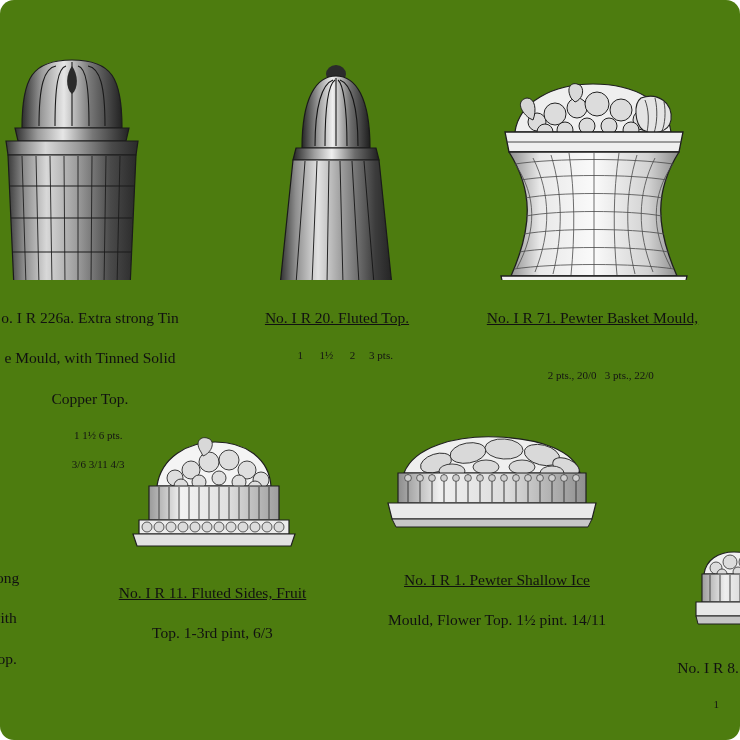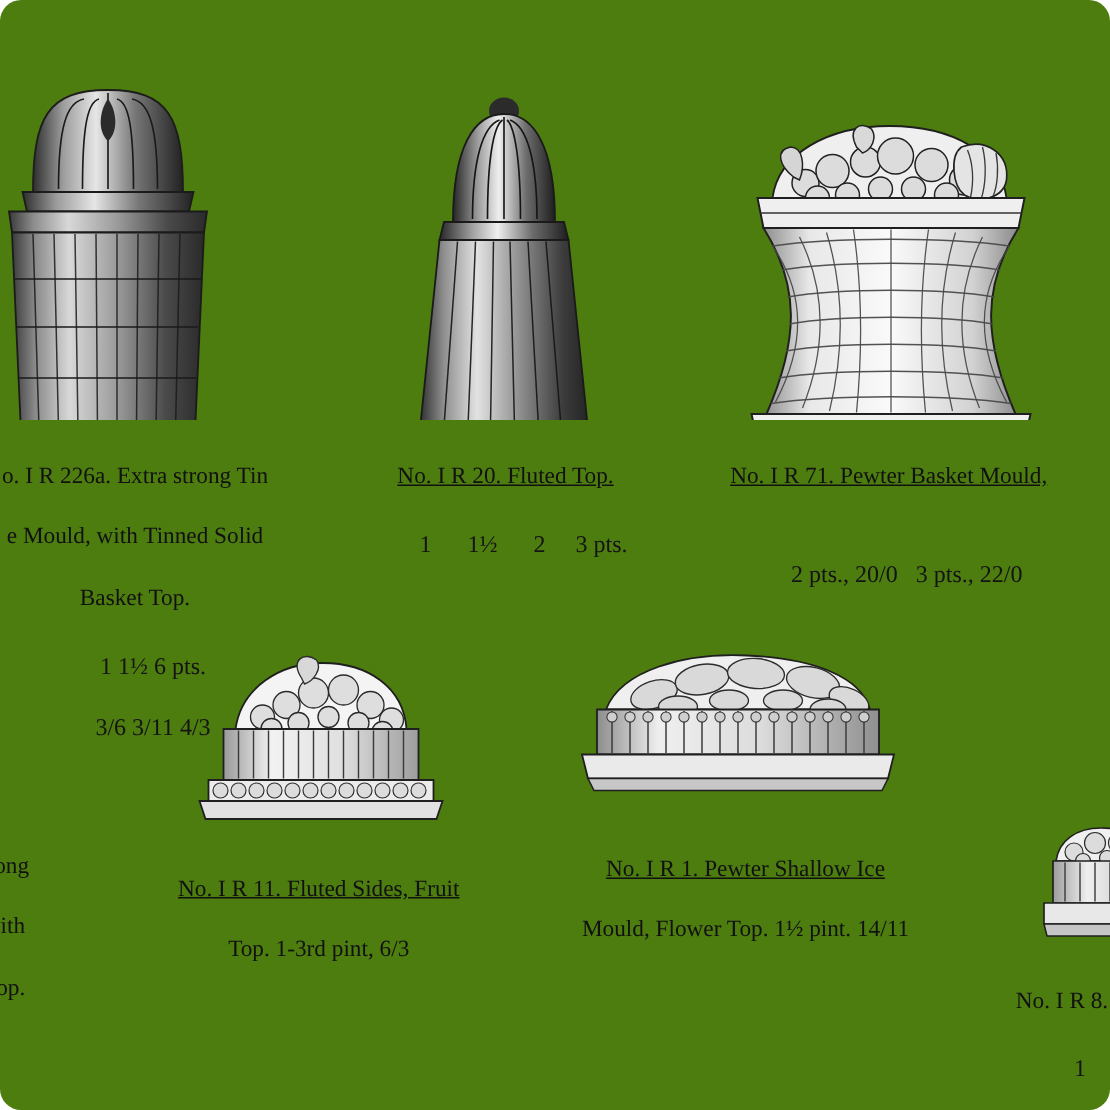--- a/index.html
+++ b/index.html
@@ -32,21 +32,21 @@
     line-height: 1.30;
     color: #111;
     text-align: center;
     white-space: pre-line;
   }
   .caption .underlined {
     text-decoration: underline;
   }
   .pricerow {
     font-family: "Liberation Serif", serif;
-    font-size: 16px;
+    font-size: 11px;
     line-height: 1.30;
     text-align: center;
     white-space: pre;
   }
   .fig {
     position: relative;
     margin: 0 auto;
   }
   svg { display: block; }
 </style>
@@ -111,21 +111,21 @@
           <path d="M52 212 L171 212"></path>
         </g>
 
         <path d="M44 248 L180 248 L176 264 L48 264 Z" fill="url(#g226cap)" stroke="#1b1b1b" stroke-width="1.2"></path>
         <path d="M48 264 L176 264 L172 272 L52 272 Z" fill="#3a3a3a" stroke="#1b1b1b" stroke-width="1"></path>
       </svg>
     </div>
     <div class="caption" style="margin-top:8px;">
       <span>o. I R 226a. Extra strong Tin</span><br>
       <span>e Mould, with Tinned Solid</span><br>
-      <span>Basket Top.</span>
+      <span>Copper Top.</span>
     </div>
     <div class="pricerow" style="margin-top:5px;">
       <span>1 1½ 6 pts.</span><br>
       <span>3/6 3/11 4/3</span>
     </div>
   </div>
 
   <div class="item" style="left:232px; top:40px; width:210px;">
     <div class="fig" style="width:210px;height:240px;">
       <svg width="210" height="240" viewBox="0 0 210 240">

